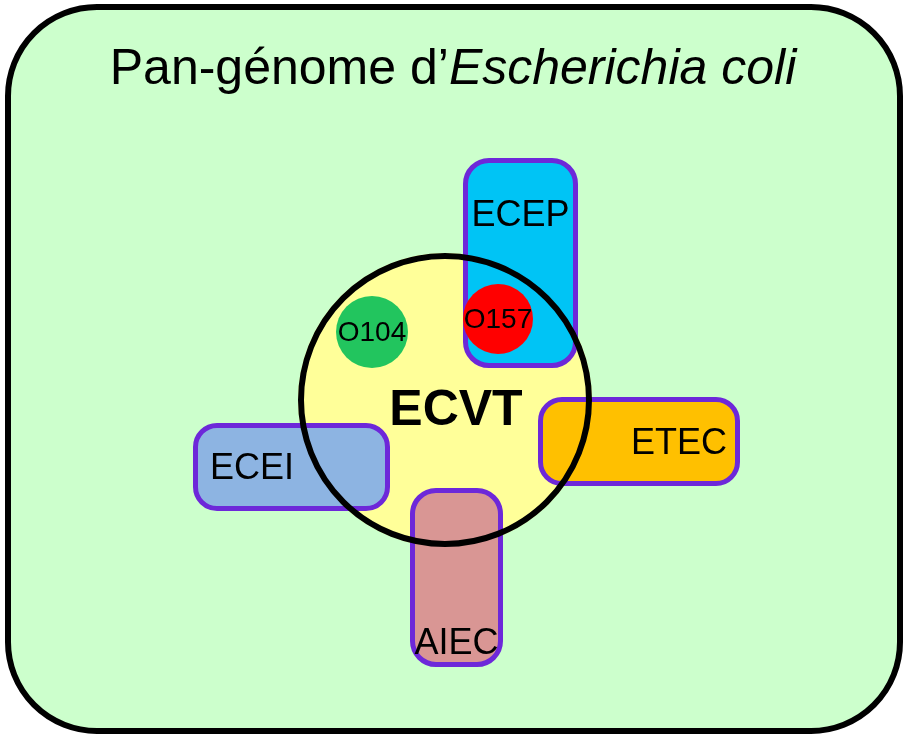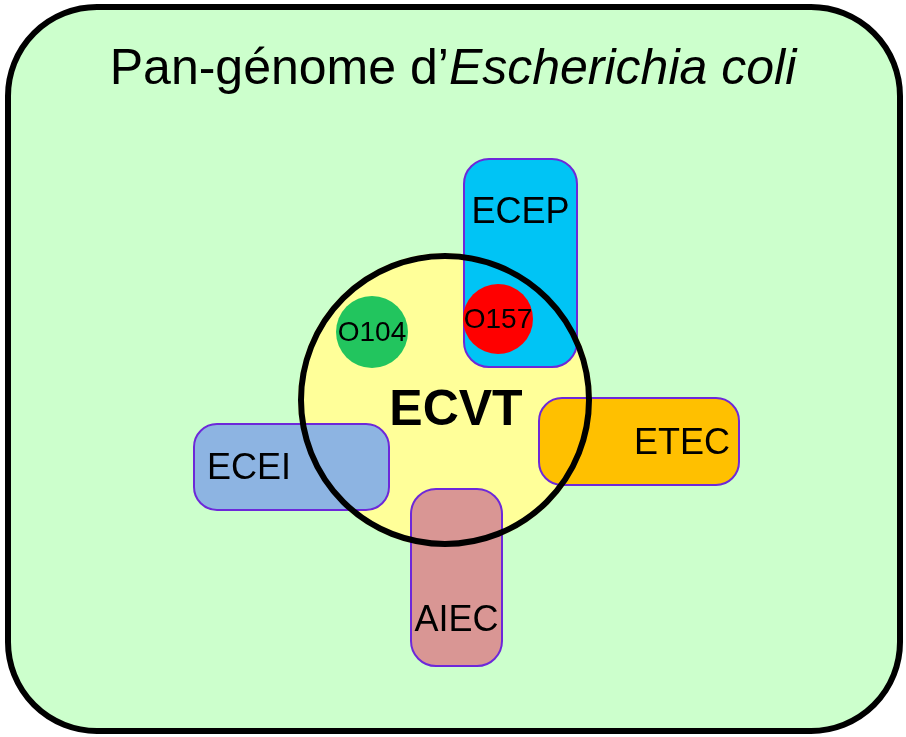--- a/index.html
+++ b/index.html
@@ -20,31 +20,31 @@
   .venn-fill{
     position:absolute;left:298px;top:253px;width:294px;height:294px;
     border-radius:50%;background:#FFFF99;z-index:1;
   }
   .venn-ring{
     position:absolute;left:298px;top:253px;width:294px;height:294px;
     box-sizing:border-box;border:6px solid #000;border-radius:50%;
     background:transparent;z-index:4;pointer-events:none;
   }
   .group-box{
-    position:absolute;box-sizing:border-box;border:2px solid #6d28d9;
+    position:absolute;box-sizing:border-box;border:5px solid #6d28d9;
     z-index:2;display:flex;font-size:36px;line-height:1.15;
   }
   .gb-eaec{left:186px;top:272px;width:229px;height:98px;border-radius:24px;
            align-items:center;justify-content:flex-start;padding-left:14px;}
   .gb-ecep{left:463px;top:158px;width:115px;height:210px;border-radius:26px;
            align-items:flex-start;justify-content:center;padding-top:30px;}
   .gb-ecei{left:193px;top:423px;width:197px;height:88px;border-radius:24px;
            align-items:center;justify-content:flex-start;padding-left:12px;}
   .gb-aiec{left:410px;top:488px;width:93px;height:179px;border-radius:26px;
-           align-items:center;justify-content:center;padding-top:82px;}
+           align-items:flex-end;justify-content:center;padding-top:82px;}
   .gb-etec{left:538px;top:397px;width:202px;height:89px;border-radius:24px;
            align-items:center;justify-content:flex-end;padding-right:8px;}
   .strain-circle{
     position:absolute;border-radius:50%;z-index:3;display:flex;
     align-items:center;justify-content:center;font-size:28px;
   }
   .sc-o104{left:336px;top:296px;width:72px;height:72px;}
   .sc-o157{left:463px;top:284px;width:70px;height:70px;}
   .center-label{
     position:absolute;left:366px;top:379px;width:180px;text-align:center;

